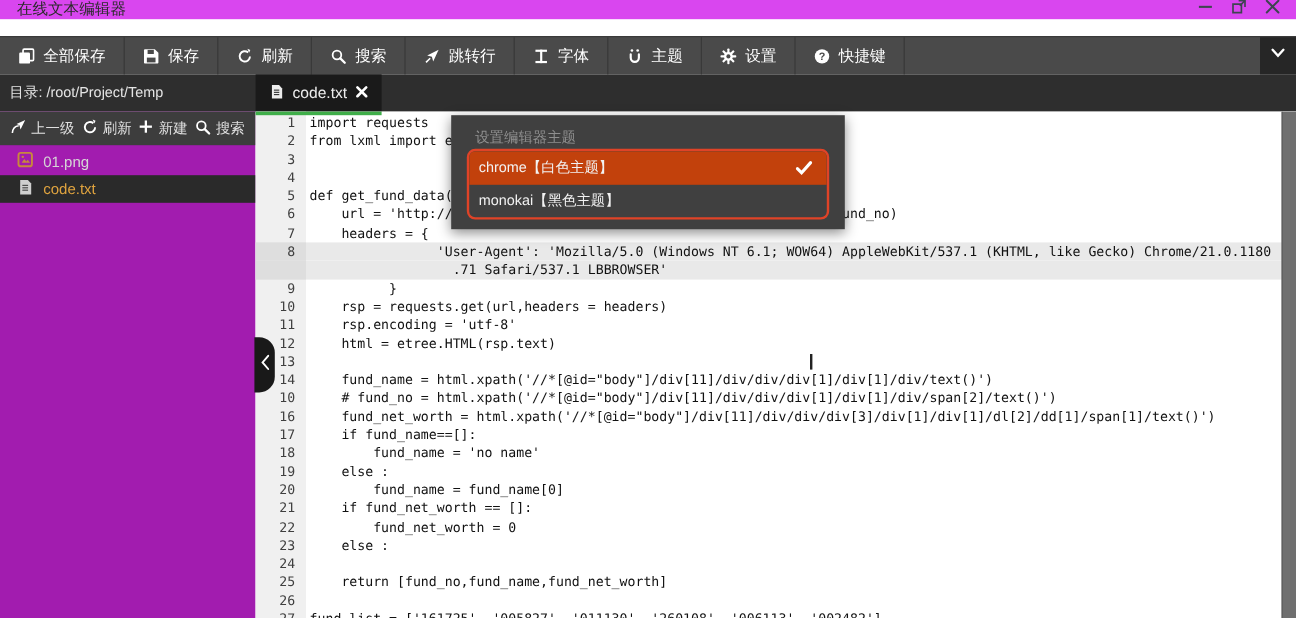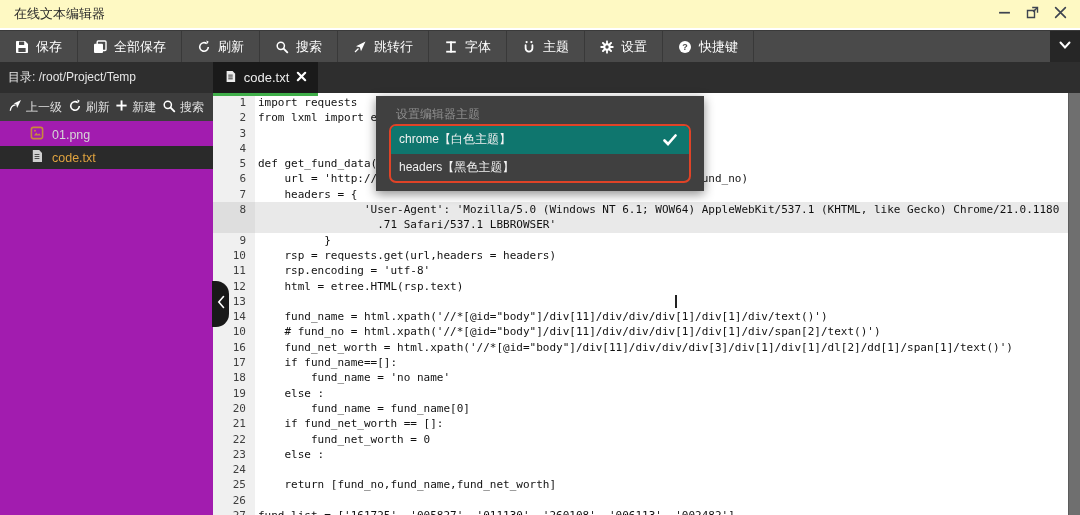--- a/index.html
+++ b/index.html
@@ -1,21 +1,21 @@
 <!DOCTYPE html>
 <html><head>
 <meta charset="utf-8">
 <style>
   html,body{margin:0;padding:0;background:#ddd;}
   *{box-sizing:border-box;}
   .app{position:relative;width:1080px;height:515px;background:#fff;overflow:hidden;
        font-family:"Liberation Sans",sans-serif;-webkit-font-smoothing:antialiased;}
 
   
-  .titlebar{position:absolute;left:0;top:0;width:1080px;height:28px;background:#fef9c3;
+  .titlebar{position:absolute;left:0;top:0;width:1080px;height:16px;background:#d946ef;
             display:flex;align-items:center;}
   .titlebar .title{margin-left:14px;font-size:13px;color:#2b2b2b;}
   .win-controls{margin-left:auto;margin-right:12px;display:flex;align-items:center;gap:12px;}
   .win-btn{width:16px;height:16px;display:flex;align-items:center;justify-content:center;cursor:default;}
 
   
   .toolbar{position:absolute;left:0;top:30px;width:1080px;height:32px;background:#4a4a4a;
            border-top:1px solid #3a3a3a;display:flex;align-items:stretch;}
   .tb-btn{display:flex;align-items:center;gap:7px;padding:0 15px;font-size:13px;color:#fff;
           border-right:1px solid #393939;cursor:default;}
@@ -30,21 +30,21 @@
   .tab{width:105px;background:#1a1a1a;display:flex;align-items:center;justify-content:center;gap:7px;
        font-size:13px;color:#ededed;cursor:default;}
   .tab-underline{position:absolute;left:213px;top:93px;width:105px;height:3px;z-index:4;}
 
   
   .sidebar{position:absolute;left:0;top:93px;width:213px;height:422px;background:#a21caf;}
   .tree-toolbar{height:28px;background:#3d3d3d;display:flex;align-items:center;
                 justify-content:space-between;padding:0 9px;}
   .tree-item{display:flex;align-items:center;gap:4px;font-size:12px;color:#e0e0e0;cursor:default;}
   .filelist{margin-top:2px;}
-  .file-row{height:23px;display:flex;align-items:center;gap:8px;padding-left:30px;
+  .file-row{height:23px;display:flex;align-items:center;gap:8px;padding-left:14px;
             font-size:12.5px;color:#d6d6d6;cursor:default;}
   .file-row.selected{background:#2a2a2a;color:#dfa33f;}
   .collapse-handle{position:absolute;left:212px;top:281px;width:17px;height:46px;background:#191919;
                    border-radius:0 13px 13px 0;z-index:5;display:flex;align-items:center;justify-content:center;}
 
   
   .editor{position:absolute;left:213px;top:93px;width:867px;height:422px;background:#fff;overflow:hidden;}
   .editor::before{content:"";position:absolute;left:0;top:0;width:42px;height:100%;background:#f0f0f0;}
   .ed-rows{position:absolute;left:0;top:2px;width:100%;}
   .ed-row{display:flex;height:15.3px;line-height:15.3px;
@@ -58,21 +58,21 @@
                 border-left:1px solid #5c5c5c;z-index:3;}
 
   
   .popup{position:absolute;left:376px;top:96px;width:328px;height:95px;background:#404040;z-index:10;
          box-shadow:0 3px 10px rgba(0,0,0,.45);}
   .popup-title{padding:10px 0 0 20px;font-size:12px;color:#8f8f8f;}
   .popup-box{position:absolute;left:13px;top:28px;width:302px;height:59px;
              border:2px solid #e04327;border-radius:7px;overflow:hidden;}
   .popup-opt{height:27.5px;display:flex;align-items:center;padding:0 12px 0 8px;
              font-size:12px;color:#f2f2f2;cursor:default;}
-  .popup-opt.checked{background:#0f766e;}
+  .popup-opt.checked{background:#c2410c;}
   .popup-check{margin-left:auto;display:flex;align-items:center;}
 </style>
 </head>
 <body>
 
 <div class="app">
 
   <div class="titlebar">
     <span class="title">在线文本编辑器</span>
     <div class="win-controls">
@@ -94,35 +94,35 @@
             </svg></span>
         </div>
       </div>
   </div>
 
   <div class="toolbar">
     <div id="tbButtons" style="display:flex;align-items:stretch;">
         <div class="tb-btn">
     <span class="ic">
             <svg width="14" height="14" viewBox="0 0 14 14">
+              <rect x="4.2" y="1" width="8.8" height="9.5" rx="1" fill="none" stroke="#ffffff" stroke-width="1.4"></rect>
+              <rect x="1" y="3.8" width="9" height="9.2" rx="1" fill="#ffffff"></rect>
+            </svg>
+          </span>
+    <span class="lbl">全部保存</span>
+  </div>
+        <div class="tb-btn">
+    <span class="ic">
+            <svg width="14" height="14" viewBox="0 0 14 14">
               <path d="M1 2c0-.6.4-1 1-1h8l3 3v8c0 .6-.4 1-1 1H2c-.6 0-1-.4-1-1z" fill="#ffffff"></path>
               <rect x="4" y="1.6" width="5.2" height="3.4" fill="#4a4a4a"></rect>
               <rect x="3.4" y="8" width="7.2" height="4" fill="#4a4a4a"></rect>
             </svg>
           </span>
     <span class="lbl">保存</span>
-  </div>
-        <div class="tb-btn">
-    <span class="ic">
-            <svg width="14" height="14" viewBox="0 0 14 14">
-              <rect x="4.2" y="1" width="8.8" height="9.5" rx="1" fill="none" stroke="#ffffff" stroke-width="1.4"></rect>
-              <rect x="1" y="3.8" width="9" height="9.2" rx="1" fill="#ffffff"></rect>
-            </svg>
-          </span>
-    <span class="lbl">全部保存</span>
   </div>
         <div class="tb-btn">
     <span class="ic">
             <svg width="14" height="14" viewBox="0 0 14 14">
               <path d="M11.3 7a4.3 4.3 0 1 1-1.5-3.3" fill="none" stroke="#ffffff" stroke-width="1.6"></path>
               <path d="M9.2.6l2.4 1 -1 2.4z" fill="#ffffff"></path>
             </svg>
           </span>
     <span class="lbl">刷新</span>
   </div>
@@ -398,19 +398,19 @@
     <div class="popup-box" id="popupBox" style="border-color: rgb(224, 67, 39);">
         <div class="popup-opt checked">
     <span class="lbl">chrome【白色主题】</span>
     <span class="popup-check">
             <svg width="14" height="12" viewBox="0 0 14 12">
               <path d="M1.5 6.5L5 10L12.5 1.5" fill="none" stroke="#ffffff" stroke-width="2.6" stroke-linecap="round"></path>
             </svg>
           </span>
   </div>
         <div class="popup-opt">
-    <span class="lbl">headers【黑色主题】</span>
+    <span class="lbl">monokai【黑色主题】</span>
     <span class="popup-check"></span>
   </div>
       </div>
   </div>
 
 </div>
 
 </body></html>

